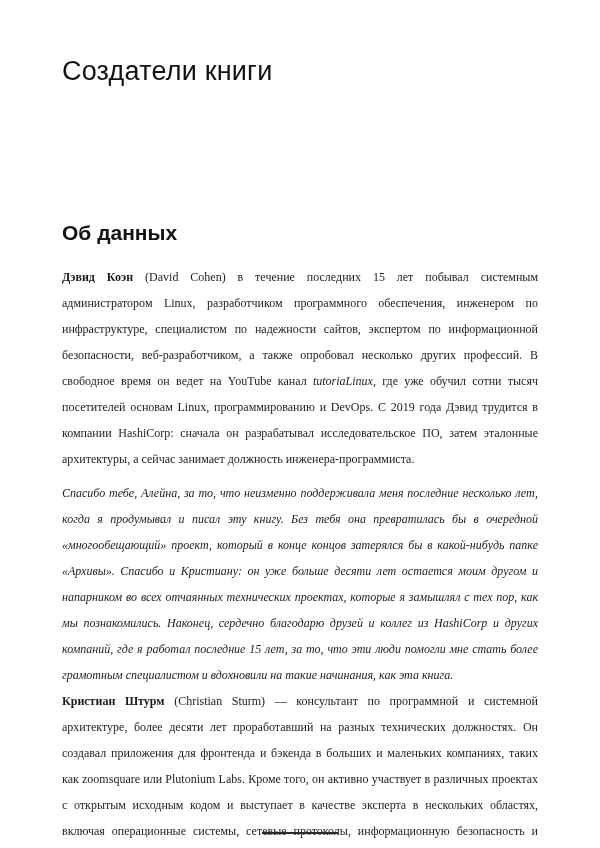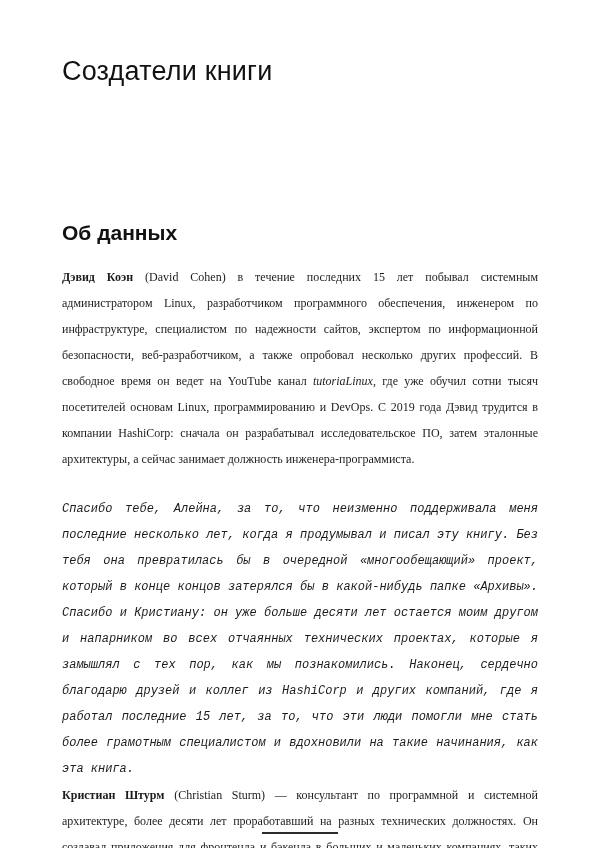--- a/index.html
+++ b/index.html
@@ -42,22 +42,21 @@
     text-align: justify;
     margin: 0;
     hyphens: auto;
     -webkit-hyphens: auto;
   }
   p.body strong {
     font-weight: 700;
   }
   p.acknowledgment {
     font-style: italic;
-    margin-top: 24px;
-    font-family: Liberation Mono, monospace;
+    margin-top: 8px;
   }
   p.bio-second {
   }
   .footer-rule {
     position: absolute;
     bottom: 14px;
     left: 50%;
     transform: translateX(-50%);
     width: 76px;
     height: 2px;

